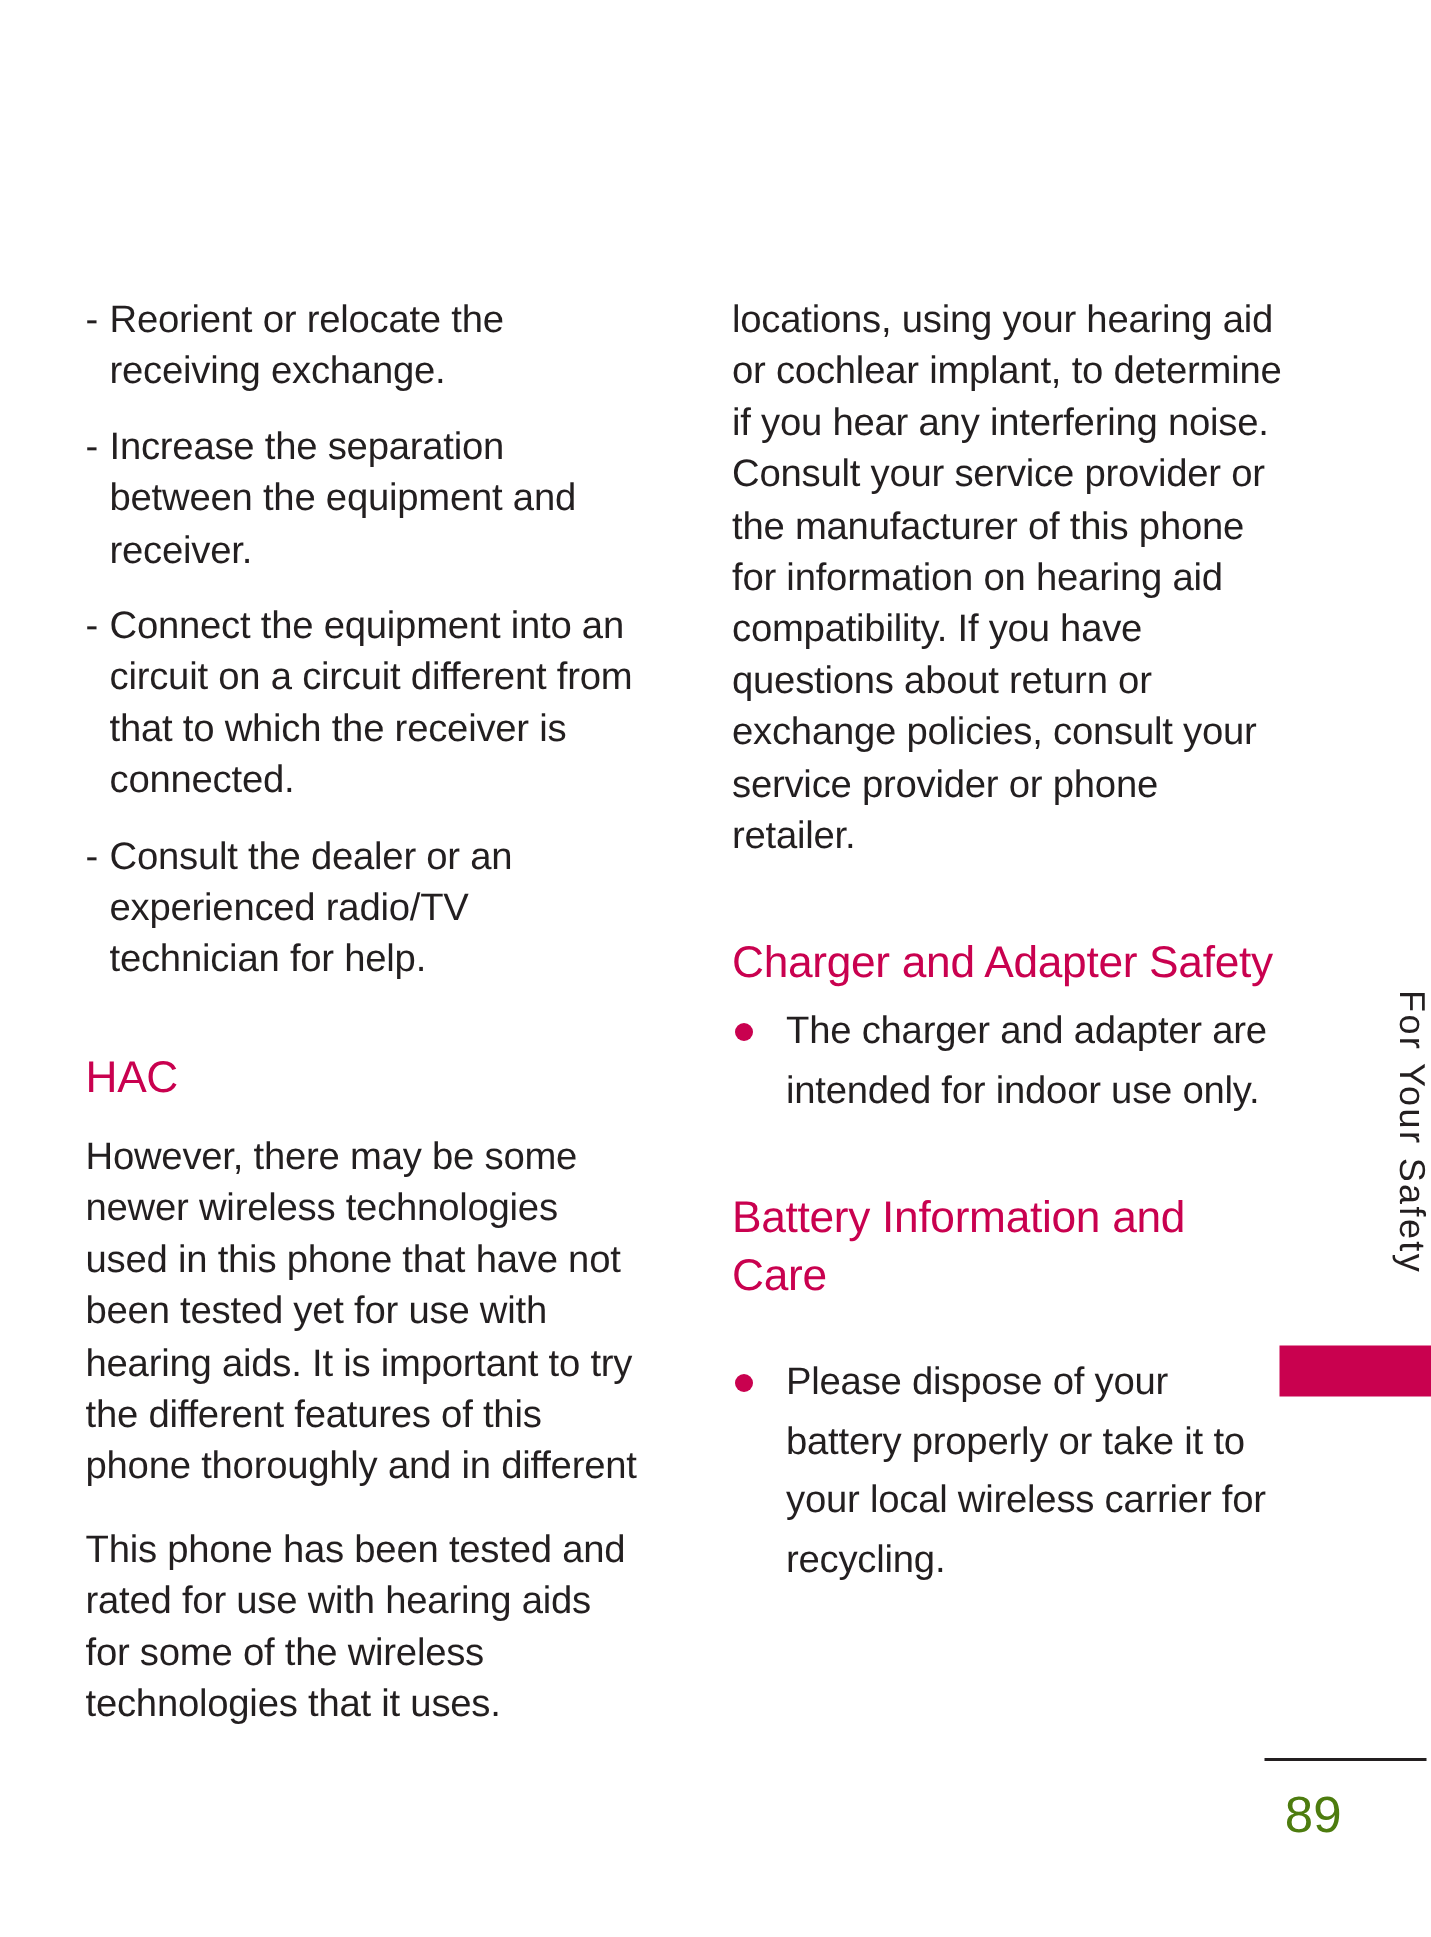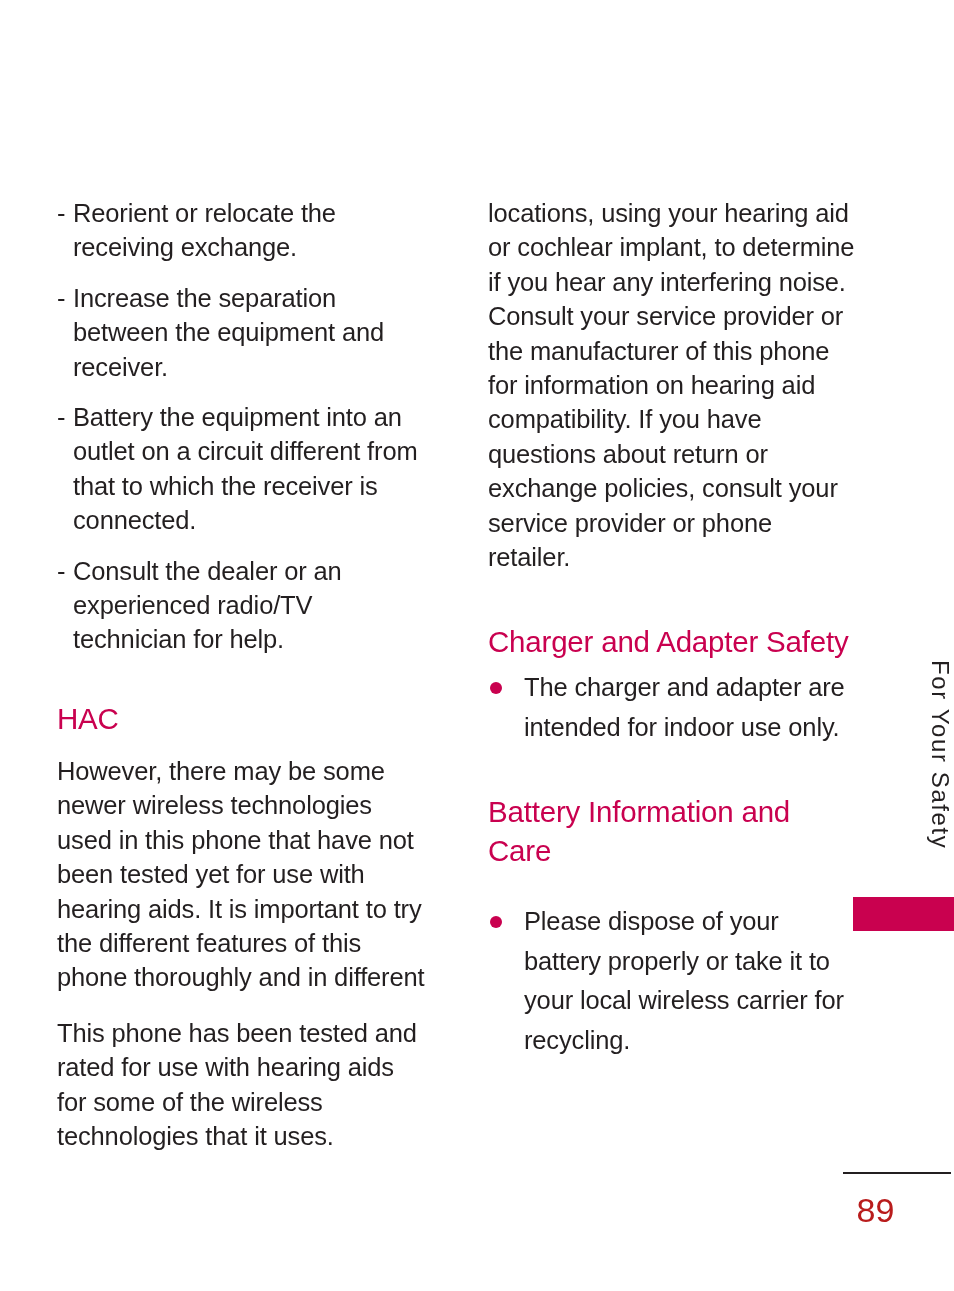--- a/index.html
+++ b/index.html
@@ -145,42 +145,42 @@
     background: #231f20;
   }
   .page-number {
     position: absolute;
     left: 800px;
     top: 1190px;
     width: 151px;
     text-align: center;
     font-size: 34px;
     line-height: 40px;
-    color: #b91c1c;
+    color: #4d7c0f;
   }
 </style>
 </head>
 <body>
 
 <div class="page">
 
   <div class="col col-left">
 
     <ul class="dash-list">
       <li class="dash-item">
         <span class="dash-mark">-</span>
         <span>Reorient or relocate the receiving exchange.</span>
       </li>
       <li class="dash-item">
         <span class="dash-mark">-</span>
         <span>Increase the separation between the equipment and receiver.</span>
       </li>
       <li class="dash-item">
         <span class="dash-mark">-</span>
-        <span>Battery the equipment into an outlet on a circuit different from that to which the receiver is connected.</span>
+        <span>Connect the equipment into an circuit on a circuit different from that to which the receiver is connected.</span>
       </li>
       <li class="dash-item">
         <span class="dash-mark">-</span>
         <span>Consult the dealer or an experienced radio/TV technician for help.</span>
       </li>
     </ul>
 
     <h2 class="heading heading-hac">HAC</h2>
 
     <p class="para">However, there may be some newer wireless technologies used in this phone that have not been tested yet for use with hearing aids. It is important to try the different features of this phone thoroughly and in different</p>

